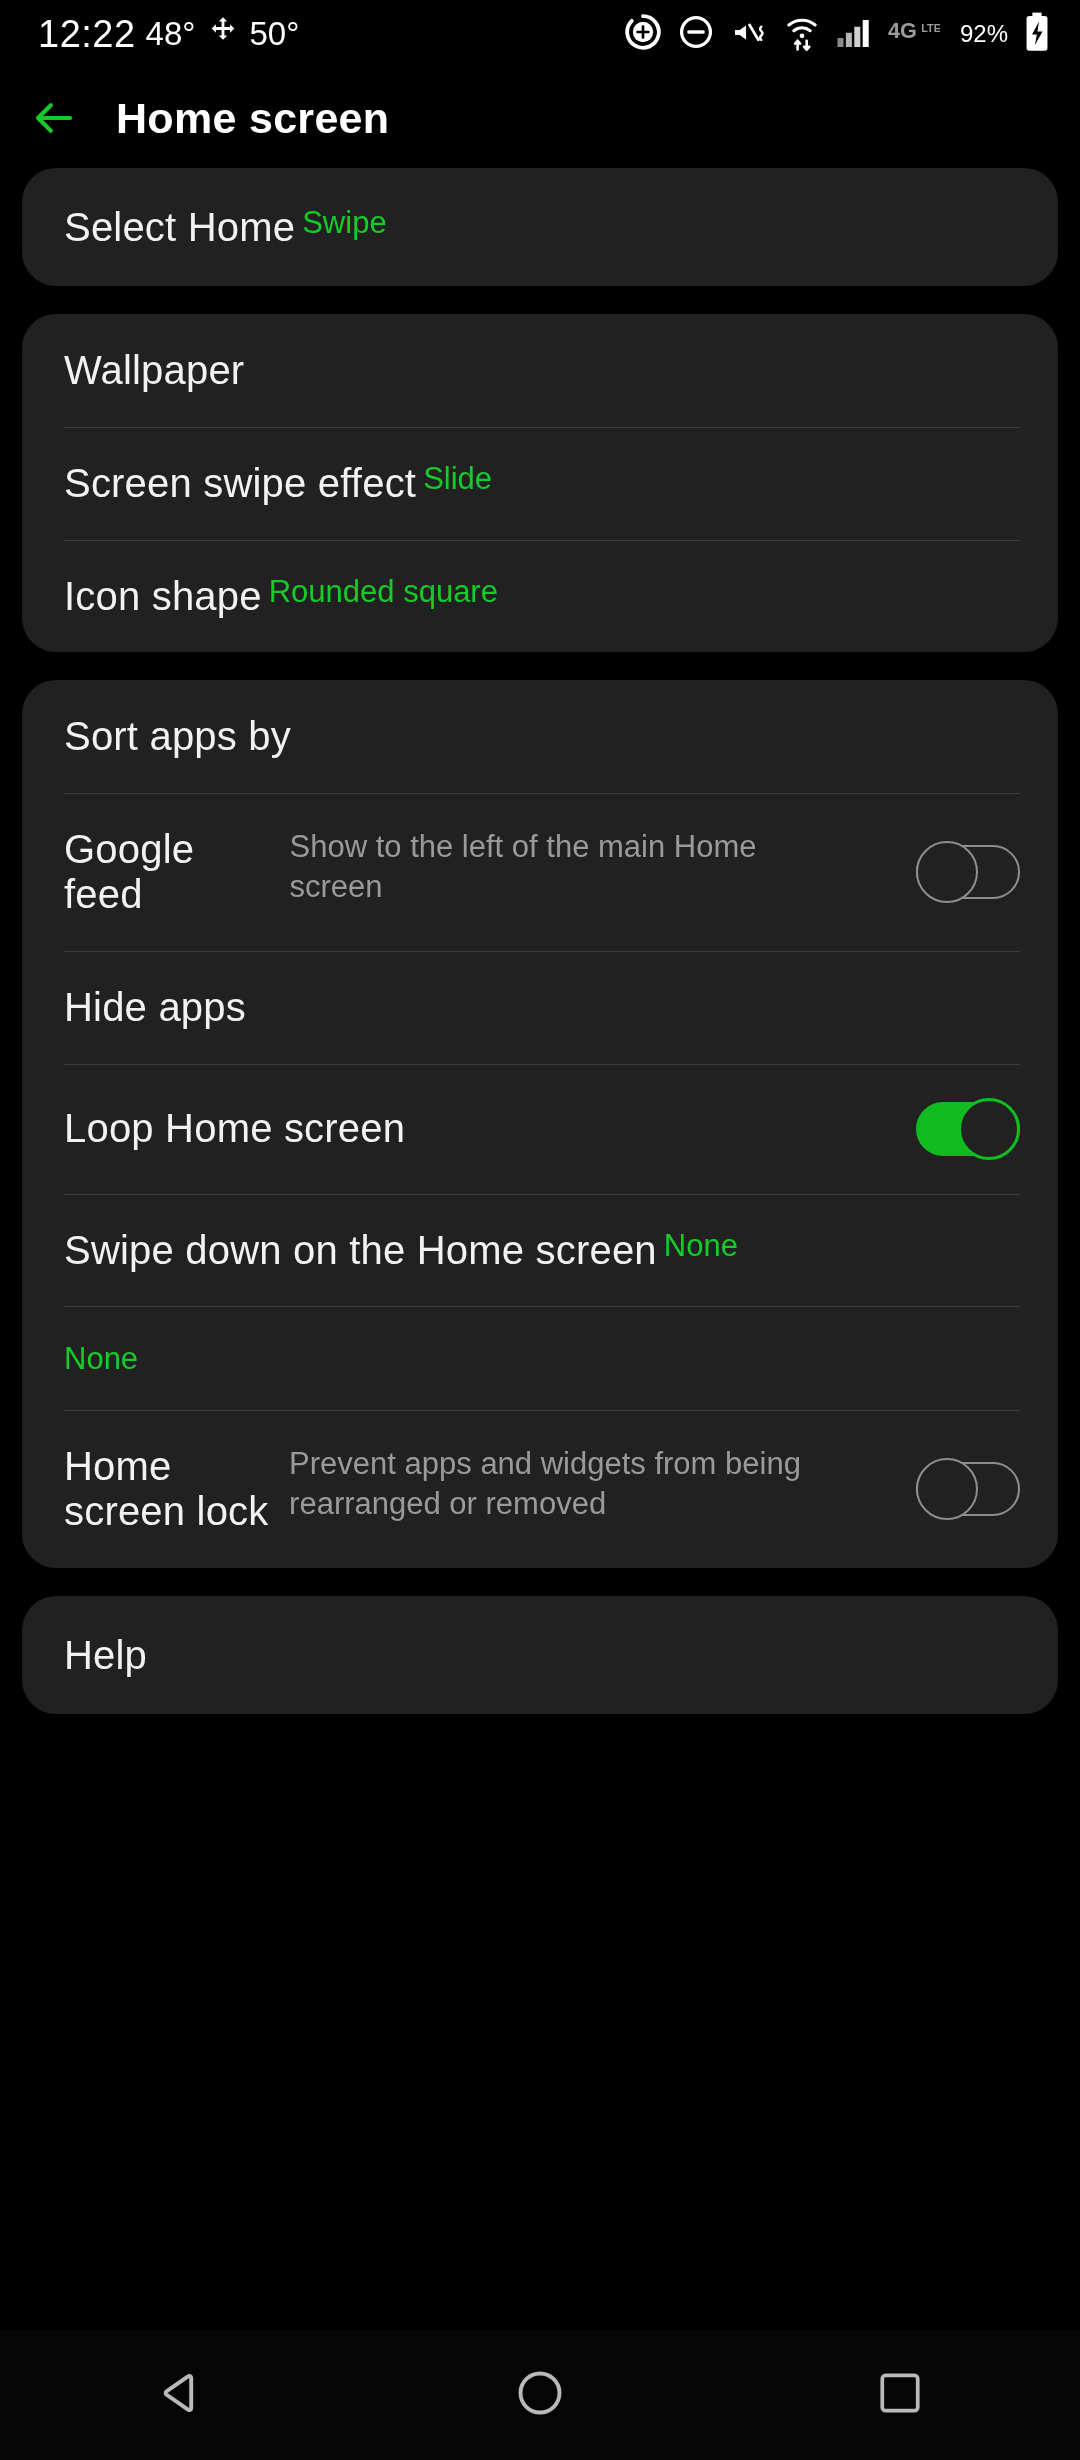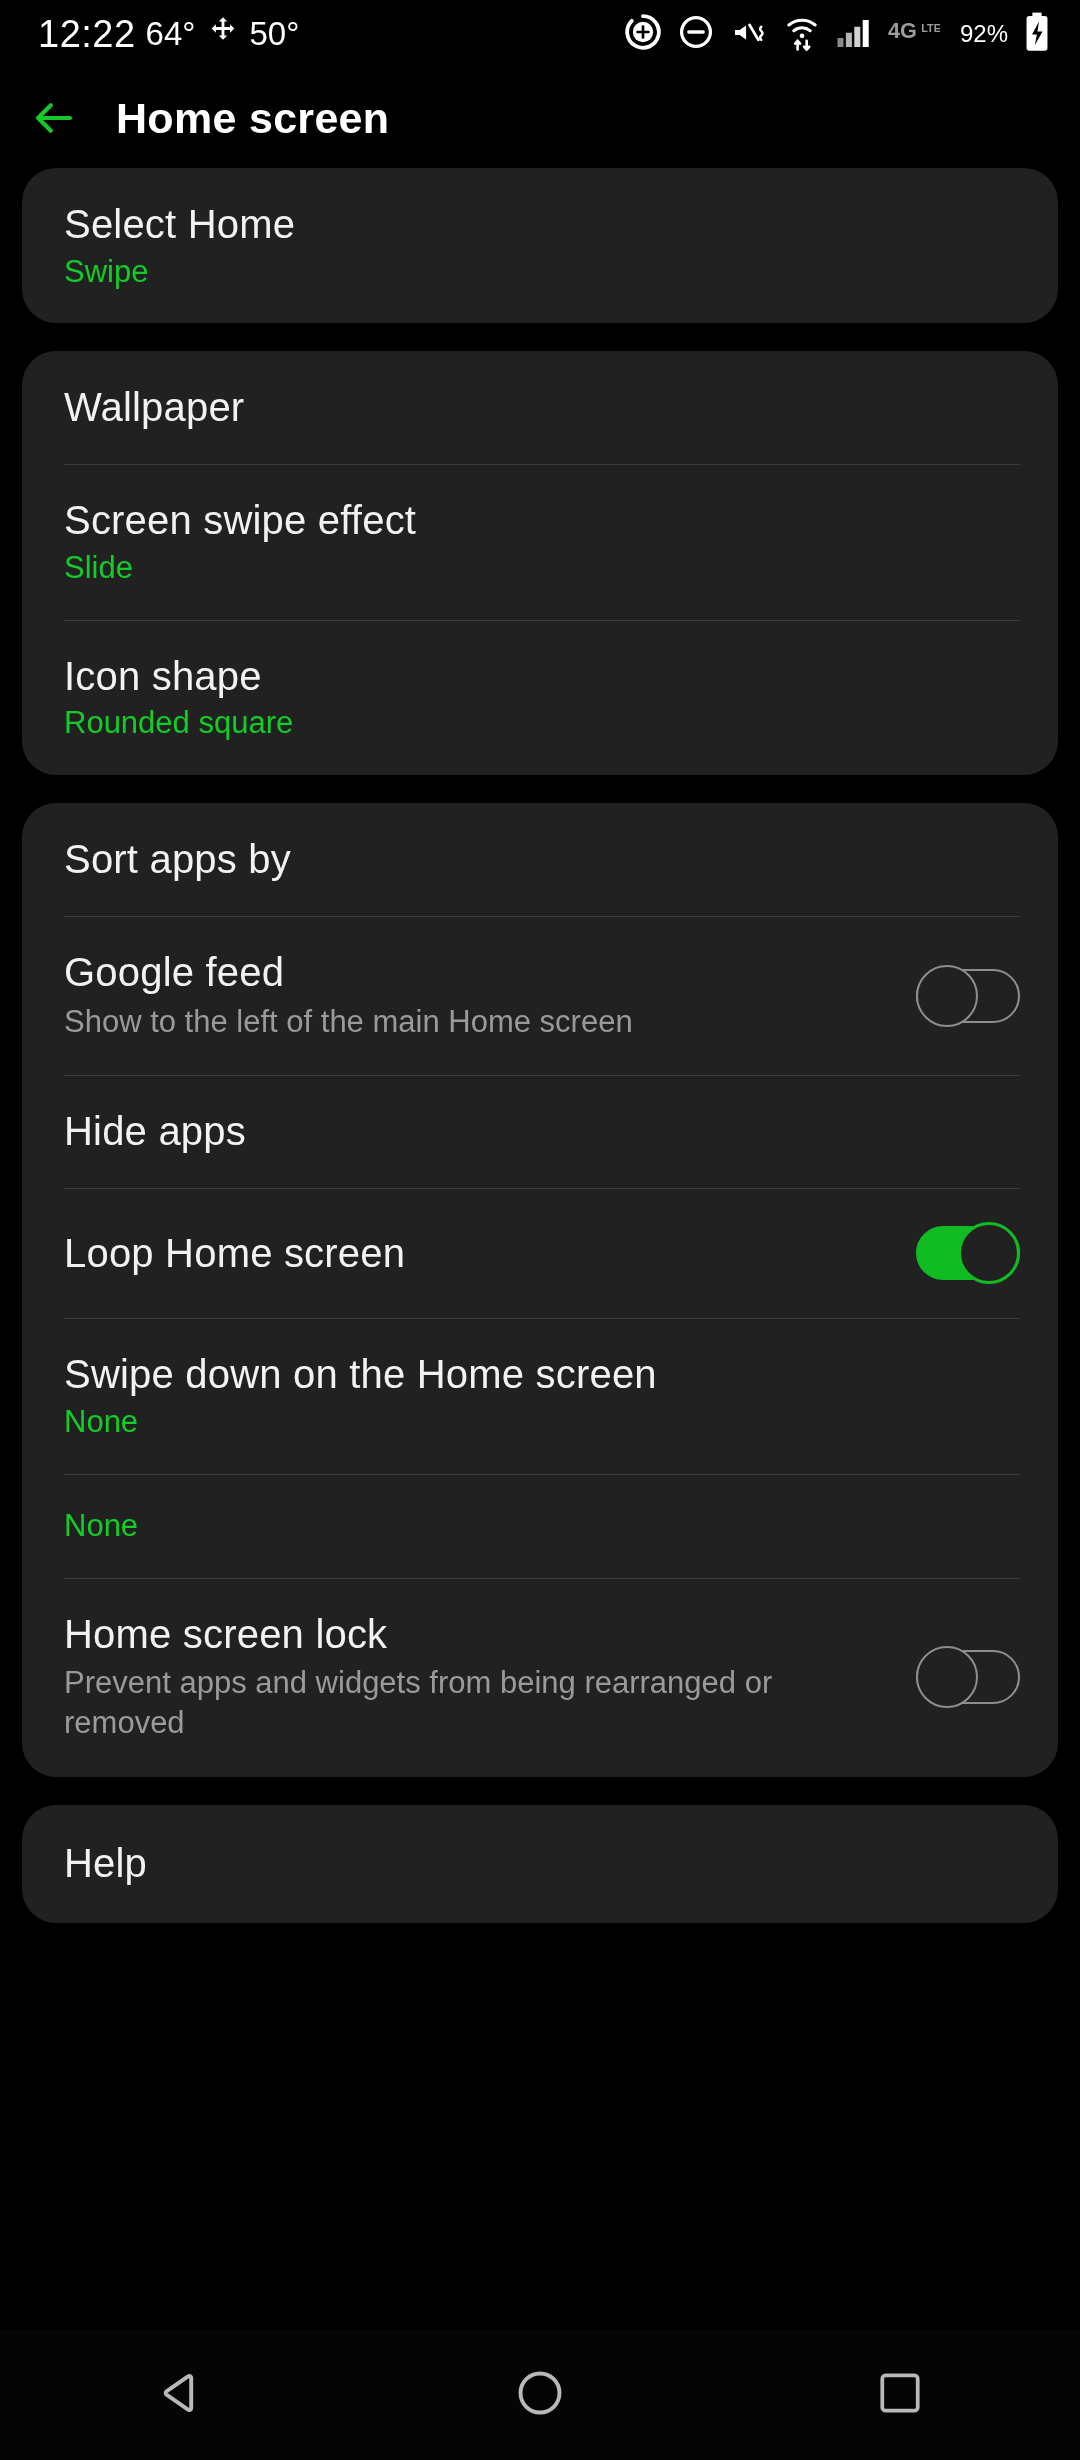--- a/index.html
+++ b/index.html
@@ -47,21 +47,21 @@
     display:flex; align-items:center; justify-content:space-between;
     padding:34px 38px 34px 42px;
     min-height:104px;
     cursor:pointer;
   }
   .row + .row::before{
     content:"";
     position:absolute; top:0; left:42px; right:38px;
     height:1px; background:#3b3b3b;
   }
-  .row-texts{ display:flex; flex-direction:column; gap:7px; max-width:790px; }
+  .row-texts{ display:flex; flex-direction:row; gap:7px; max-width:790px; }
   .row-title{
     font-size:40px; color:#f2f2f2; line-height:1.12; letter-spacing:0.2px;
   }
   .row-value{
     font-size:31px; color:#14cc27; line-height:1.15;
   }
   .row-sub{
     font-size:31px; color:#9a9a9a; line-height:1.28;
   }
 
@@ -91,21 +91,21 @@
     background:#050505;
   }
   .navbtn{ width:120px; height:120px; display:flex; align-items:center; justify-content:center; cursor:pointer; }
 </style>
 </head>
 <body>
 
 <div class="statusbar">
   <div class="sb-left">
     <span class="sb-clock">12:22</span>
-    <span class="sb-temp">64°</span>
+    <span class="sb-temp">48°</span>
     <span class="ic">
       <svg width="34" height="34" viewBox="0 0 24 24" fill="#ffffff">
         <path d="M12 1.5l3 3h-2v4h4v-2l3 3-3 3v-2h-4v4h2l-3 3-3-3h2v-4H7v2l-3-3 3-3v2h4v-4H9l3-3z"></path>
       </svg>
     </span>
     <span class="sb-temp">50°</span>
   </div>
 
   <div class="sb-right">
     <span class="ic">

